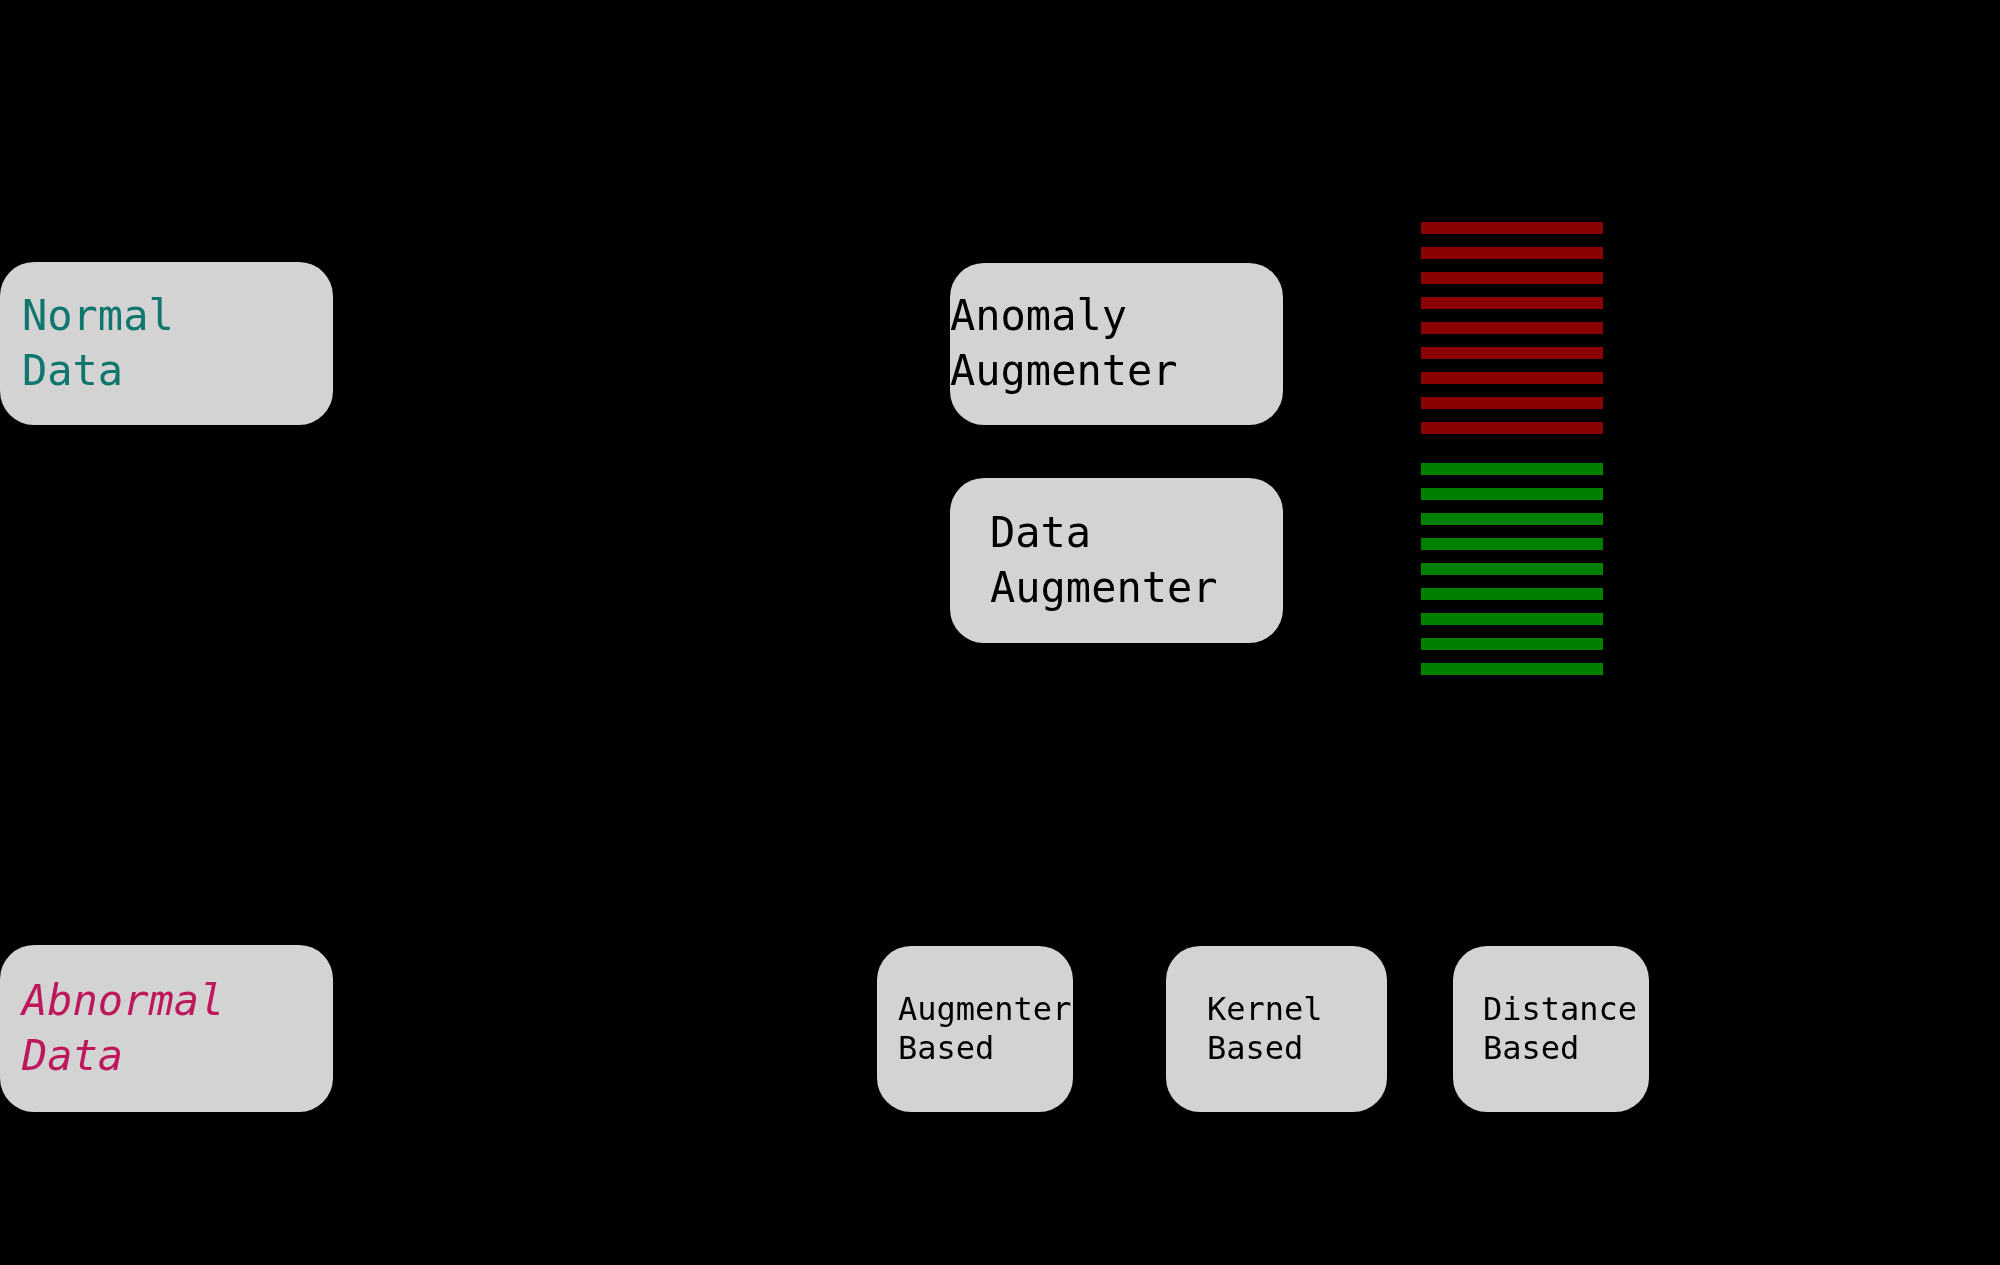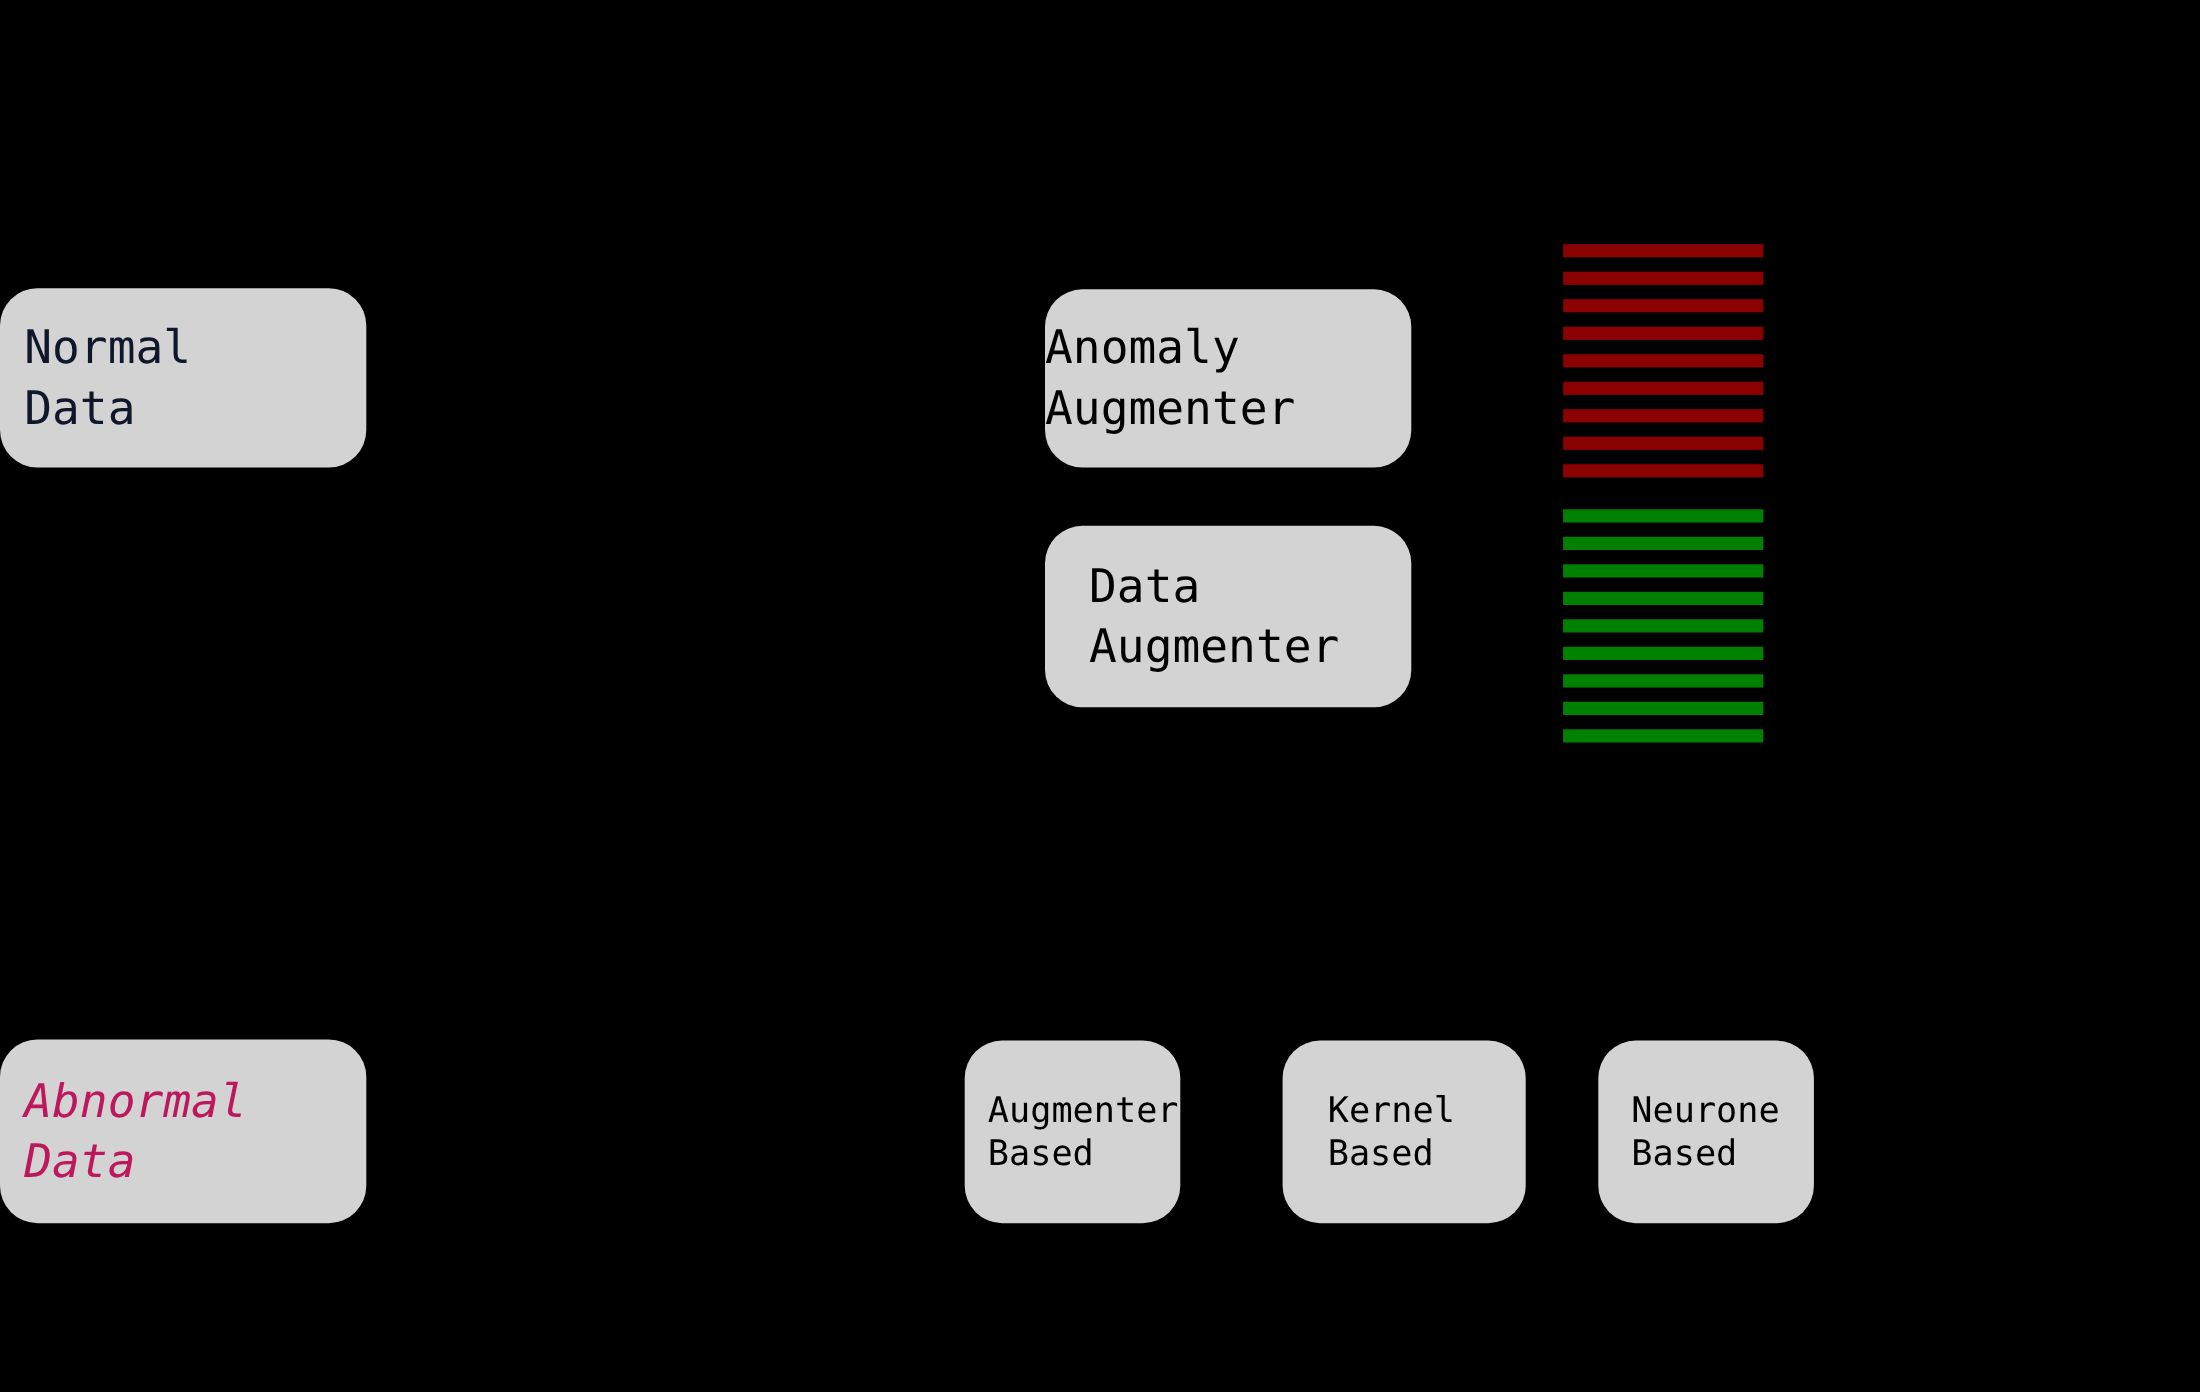--- a/index.html
+++ b/index.html
@@ -7,21 +7,21 @@
     position:relative;width:2000px;height:1265px;background:#000;overflow:hidden;
     font-family:"DejaVu Sans Mono","Liberation Mono",monospace;
   }
   .node{
     position:absolute;background:#d3d3d3;border-radius:34px;
     display:flex;flex-direction:column;justify-content:center;box-sizing:border-box;
   }
   .node .line{display:block;white-space:pre;}
   .big  .line{font-size:42px;line-height:1.3;}
   .small .line{font-size:32px;line-height:1.22;}
-  .t-green{color:#0f172a;}
+  .t-green{color:#0f766e;}
   .t-darkred{color:#be185d;font-style:italic;}
   .t-black{color:#000000;}
   .bars{position:absolute;left:1421px;width:182px;display:flex;flex-direction:column;gap:13px;}
   .bars .bar{width:182px;height:12px;}
   .bars-red{top:222px;}
   .bars-red .bar{background:#8b0000;}
   .bars-green{top:463px;}
   .bars-green .bar{background:#008000;}
 </style>
 </head>
@@ -77,17 +77,17 @@
     <span class="line t-black">Augmenter</span>
     <span class="line t-black">Based</span>
   </div>
 
   <div class="node small" style="left:1166px;top:946px;width:221px;height:166px;padding-left:41px;">
     <span class="line t-black">Kernel</span>
     <span class="line t-black">Based</span>
   </div>
 
   <div class="node small" style="left:1453px;top:946px;width:196px;height:166px;padding-left:30px;">
-    <span class="line t-black">Neurone</span>
+    <span class="line t-black">Distance</span>
     <span class="line t-black">Based</span>
   </div>
 
 </div>
 
 </body></html>

